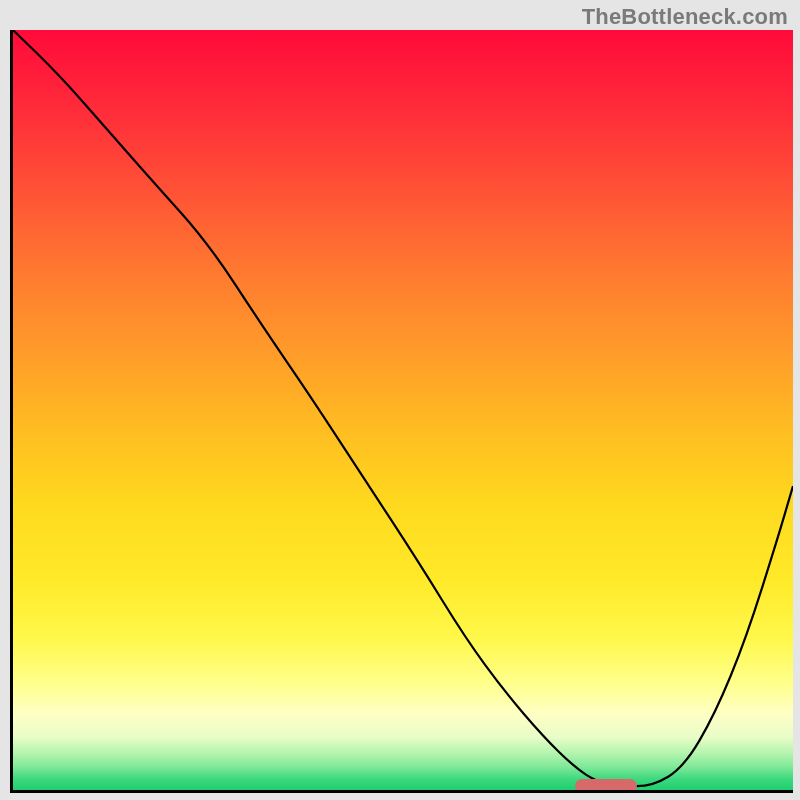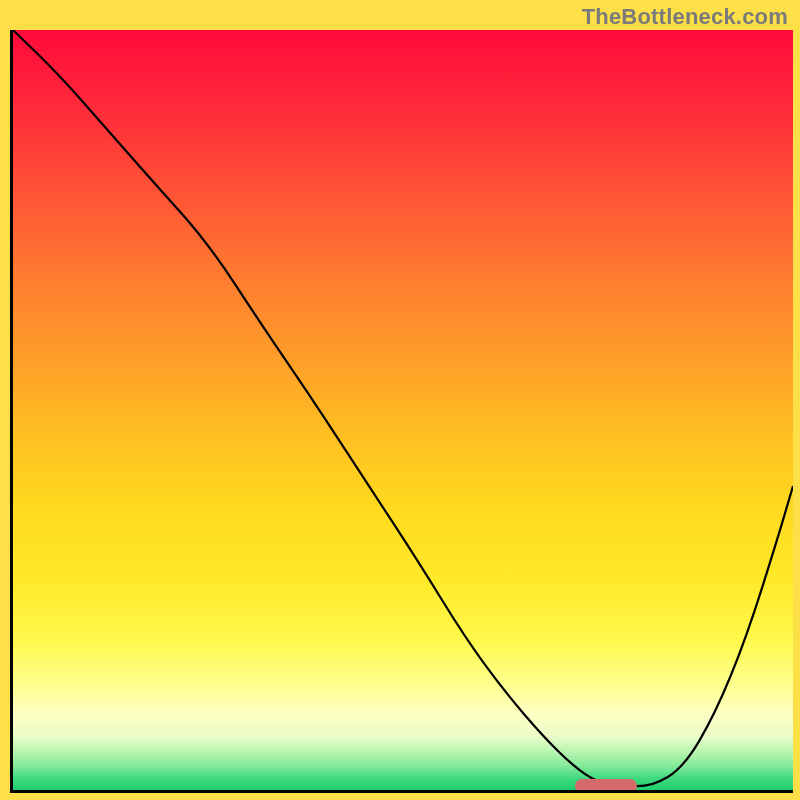--- a/index.html
+++ b/index.html
@@ -7,21 +7,21 @@
     padding: 0;
     width: 800px;
     height: 800px;
     background: #ffffff;
     font-family: Arial, Helvetica, sans-serif;
   }
   .chart-wrapper {
     position: relative;
     width: 800px;
     height: 800px;
-    background: #fde047;
+    background: #e5e5e5;
   }
   .watermark {
     position: absolute;
     top: 4px;
     right: 12px;
     font-size: 22px;
     font-weight: bold;
     color: #7a7a7a;
     z-index: 10;
     letter-spacing: 0.2px;

